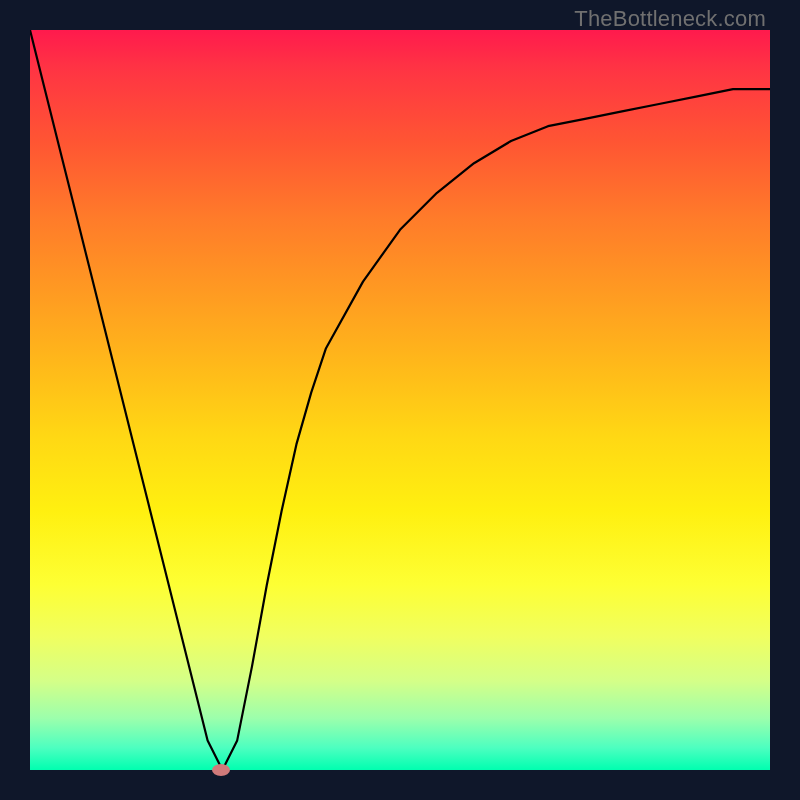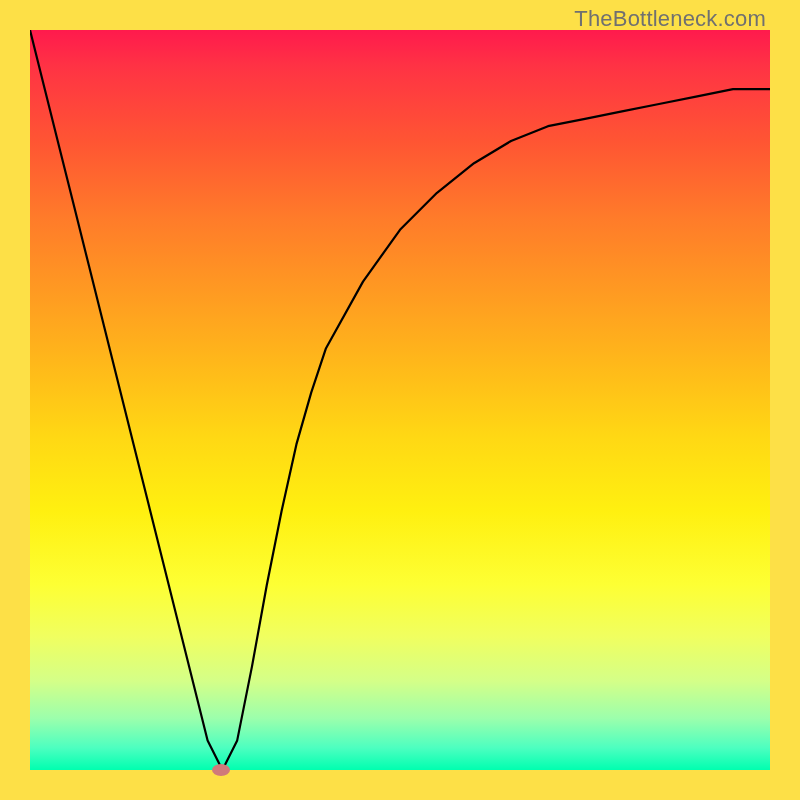--- a/index.html
+++ b/index.html
@@ -1,21 +1,21 @@
 <!DOCTYPE html>
 <html><head>
 <meta charset="utf-8">
 <style>
   * { margin: 0; padding: 0; box-sizing: border-box; }
   html, body { width: 800px; height: 800px; overflow: hidden; background: #000; }
   .frame {
     position: relative;
     width: 800px;
     height: 800px;
-    background: #fde047;
+    background: #0f172a;
   }
   .plot-area {
     position: absolute;
     left: 30px;
     top: 30px;
     width: 740px;
     height: 740px;
     background: linear-gradient(to bottom,
       #ff1a4d 0%,
       #ff3344 5%,

